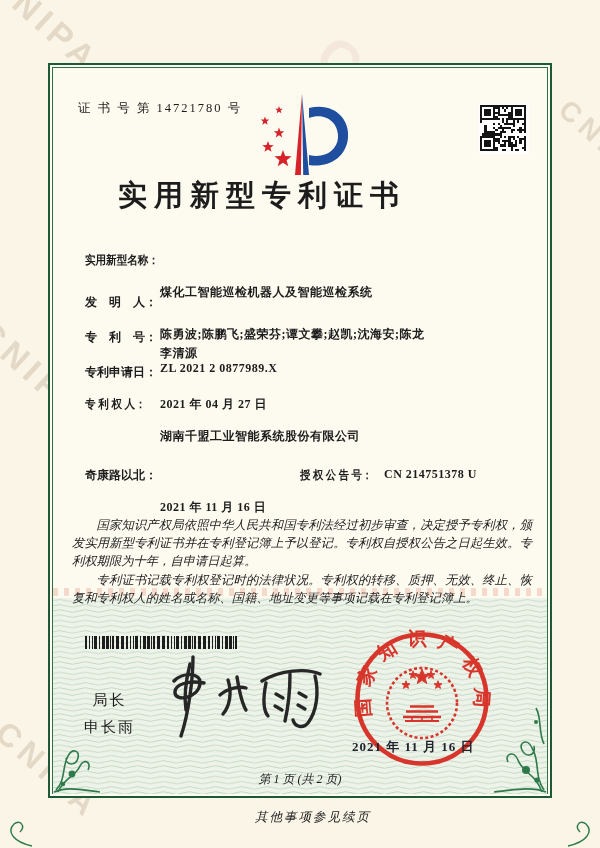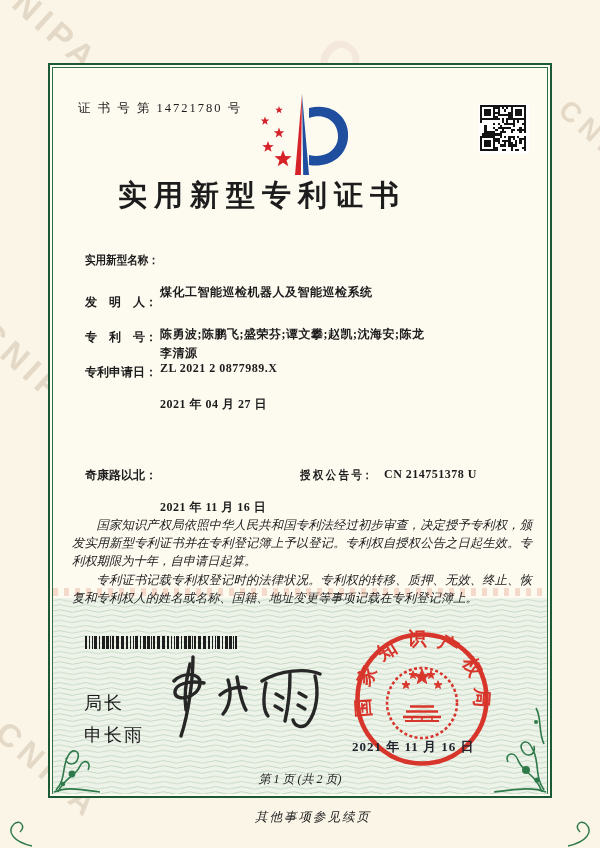--- a/index.html
+++ b/index.html
@@ -35,21 +35,21 @@
   .flabel.squeeze{transform:scaleX(0.88);}
   .fvalue{position:absolute; left:75px; top:0; white-space:nowrap; font-size:12px; letter-spacing:.5px;margin-top:32px;}
   .fvalue .vline{display:block;}
   .flabel2{position:absolute; left:215px; top:0; white-space:nowrap; transform-origin:left center; font-size:12px; transform:scaleX(0.86);}
   .fvalue2{position:absolute; left:299px; top:0; white-space:nowrap; font-size:12px; letter-spacing:.5px;}
   .paras{position:absolute; left:72px; top:516px; width:460px; z-index:3;
     font-size:12.3px; line-height:18.2px; text-align:justify; font-style:italic;}
   .paras p{margin:0; text-indent:2em;}
   .barcode{position:absolute; left:85px; top:636px; z-index:3;}
   .director{position:absolute; left:84px; top:691px; z-index:3;
-    font-family:"Liberation Sans","DejaVu Sans",sans-serif; font-size:18px; letter-spacing:2px;}
+    font-family:"Liberation Sans","DejaVu Sans",sans-serif; font-size:15px; letter-spacing:2px;text-align:center;}
   .director div{margin-bottom:8px;}
   .signature{position:absolute; left:162px; top:650px; z-index:4;}
   .seal{position:absolute; left:352px; top:629px; z-index:4; opacity:.93;}
   .seal-date{position:absolute; left:352px; top:738px; z-index:5; font-size:13px;
     letter-spacing:1px; color:#23232e; font-weight:bold;}
   .page-num{position:absolute; left:48px; top:771px; width:504px; text-align:center;
     font-size:12px; font-style:italic; z-index:4;}
   .cont-note{position:absolute; left:0; top:809px; width:534px; text-align:center;
     font-size:12.5px; font-style:italic; letter-spacing:2px; z-index:3;margin-left:46px;}
   .flourish{position:absolute; z-index:3;}
@@ -351,20 +351,24 @@
     </span>
   </div>
   <div class="field" style="top:329px">
     <span class="flabel">专　利　号：</span>
     <span class="fvalue">ZL 2021 2 0877989.X</span>
   </div>
   <div class="field" style="top:364px">
     <span class="flabel">专利申请日：</span>
     <span class="fvalue">2021 年 04 月 27 日</span>
   </div>
+  <div class="field" style="top:396px">
+    <span class="flabel squeeze">专 利 权 人：</span>
+    <span class="fvalue">湖南千盟工业智能系统股份有限公司</span>
+  </div>
   <div class="field" style="top:467px">
     <span class="flabel">奇康路以北：</span>
     <span class="fvalue">2021 年 11 月 16 日</span>
     <span class="flabel2">授 权 公 告 号：</span>
     <span class="fvalue2">CN 214751378 U</span>
   </div>
 
   <div class="paras">
     <p>国家知识产权局依照中华人民共和国专利法经过初步审查，决定授予专利权，颁发实用新型专利证书并在专利登记簿上予以登记。专利权自授权公告之日起生效。专利权期限为十年，自申请日起算。</p>
     <p>专利证书记载专利权登记时的法律状况。专利权的转移、质押、无效、终止、恢复和专利权人的姓名或名称、国籍、地址变更等事项记载在专利登记簿上。</p>

